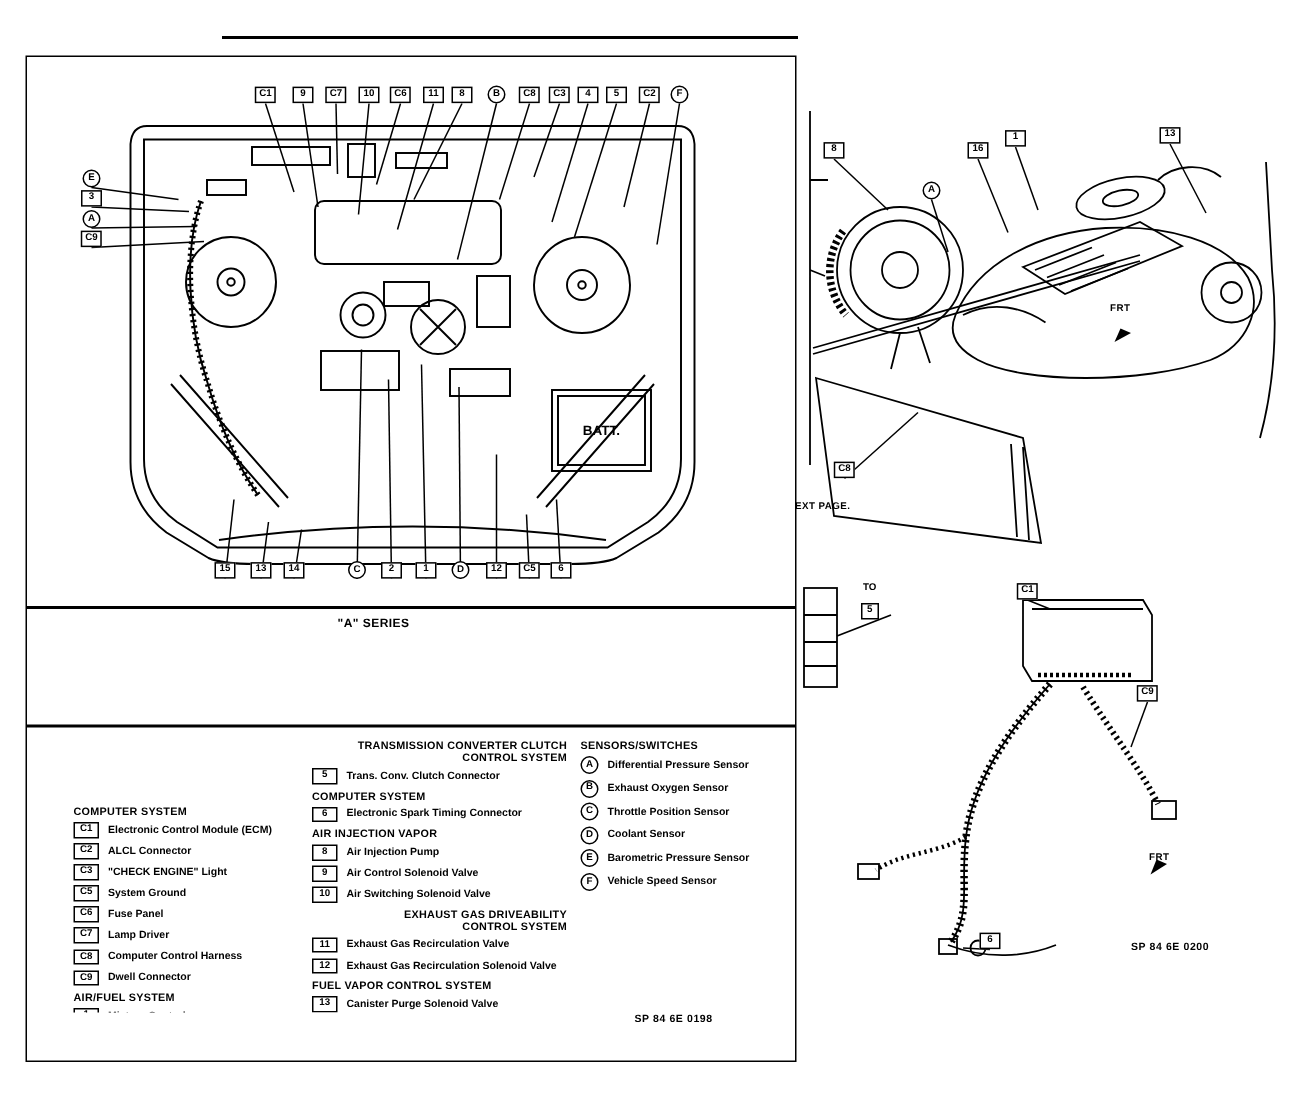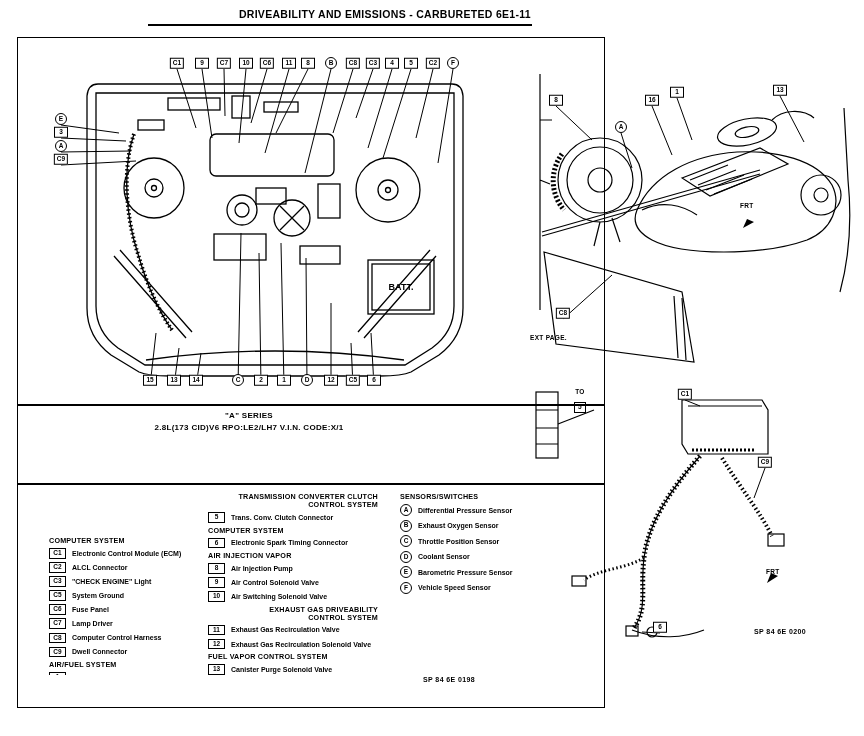--- a/index.html
+++ b/index.html
@@ -3,21 +3,21 @@
 <meta charset="utf-8">
 <style>
   html,body{margin:0;padding:0;background:#fff;}
   body{width:864px;height:736px;font-family:"Liberation Sans",sans-serif;color:#000;}
   .page{position:relative;width:864px;height:736px;background:#fff;overflow:hidden;}
 
   .header-title{position:absolute;top:8px;left:0;width:531px;text-align:right;
     font-size:10.5px;font-weight:bold;letter-spacing:.3px;}
   .header-rule{position:absolute;top:24px;left:148px;width:384px;height:2px;background:#000;}
 
-  .left-panel{position:absolute;left:17px;top:37px;width:588px;height:671px;
+  .left-panel{position:absolute;left:17px;top:37px;width:514px;height:671px;
     border:1.6px solid #000;box-sizing:border-box;}
   .left-panel svg{position:absolute;left:0;top:0;}
 
   .right-panel{position:absolute;left:528px;top:44px;width:336px;height:660px;}
   .right-panel svg{position:absolute;}
 
   .rule{position:absolute;left:0;width:100%;height:1.6px;background:#000;}
 
   .callout-layer{position:absolute;pointer-events:none;}
   .callout{position:absolute;transform:translate(-50%,-50%);border:1px solid #000;background:#fff;
@@ -45,21 +45,20 @@
   .to-callout{position:absolute;text-align:center;}
   .to-txt{font-size:6.5px;font-weight:bold;line-height:7px;}
   .to-box{border:1px solid #000;font-size:6.5px;font-weight:bold;line-height:1;padding:1px 3px;display:inline-block;}
   svg text{font-family:"Liberation Sans",sans-serif;}
 </style>
 </head>
 <body>
 
 <div class="page">
 
-  <div class="header-title">DRIVEABILITY AND EMISSIONS - CARBURETED  6E1-11</div>
   <div class="header-rule"></div>
 
   <div class="left-panel">
 
     <svg id="left-svg" width="514" height="368" viewBox="0 0 514 368">
       <g stroke="#000" fill="none" stroke-width="1.3">
 
         <path d="M80,46 Q70,46 69,58 L69,270 Q69,299 93,317 L121,334 Q130,338 152,338 L362,338 Q384,338 393,334 L421,317 Q445,299 445,270 L445,58 Q444,46 434,46 Z"></path>
         <path d="M78,55 L436,55 L436,268 Q436,294 414,310 L387,327 L127,327 L100,310 Q78,294 78,268 Z"></path>
 
@@ -156,21 +155,20 @@
         <span class="callout circle" style="left: 289px; top: 342px;">D</span>
         <span class="callout" style="left: 313px; top: 342px;">12</span>
         <span class="callout" style="left: 335px; top: 342px;">C5</span>
         <span class="callout" style="left: 356px; top: 342px;">6</span>
       </div>
 
     <div class="rule" style="top:366px"></div>
 
     <div class="caption">
       <div>"A" SERIES</div>
-      <div>2.8L(173 CID)V6  RPO:LE2/LH7  V.I.N.  CODE:X/1</div>
     </div>
 
     <div class="rule" style="top:445px"></div>
 
     <div id="legend">
         <div class="legend-col" style="left: 31px; width: 158px; margin-top: 44px;">
           <div class="legend-title">COMPUTER SYSTEM</div>
           <div class="legend-row">
             <span class="key">C1</span>
             <span class="legend-label">Electronic Control Module (ECM)</span>
@@ -255,21 +253,21 @@
           <div class="legend-row">
             <span class="key">12</span>
             <span class="legend-label">Exhaust Gas Recirculation Solenoid Valve</span>
           </div>
           <div class="legend-title">FUEL VAPOR CONTROL SYSTEM</div>
           <div class="legend-row">
             <span class="key">13</span>
             <span class="legend-label">Canister Purge Solenoid Valve</span>
           </div>
         </div>
-        <div class="legend-col" style="left: 382px; width: 150px;">
+        <div class="legend-col" style="left: 369px; width: 150px;">
           <div class="legend-title">SENSORS/SWITCHES</div>
           <div class="legend-row">
             <span class="key circle">A</span>
             <span class="legend-label">Differential Pressure Sensor</span>
           </div>
           <div class="legend-row">
             <span class="key circle">B</span>
             <span class="legend-label">Exhaust Oxygen Sensor</span>
           </div>
           <div class="legend-row">

